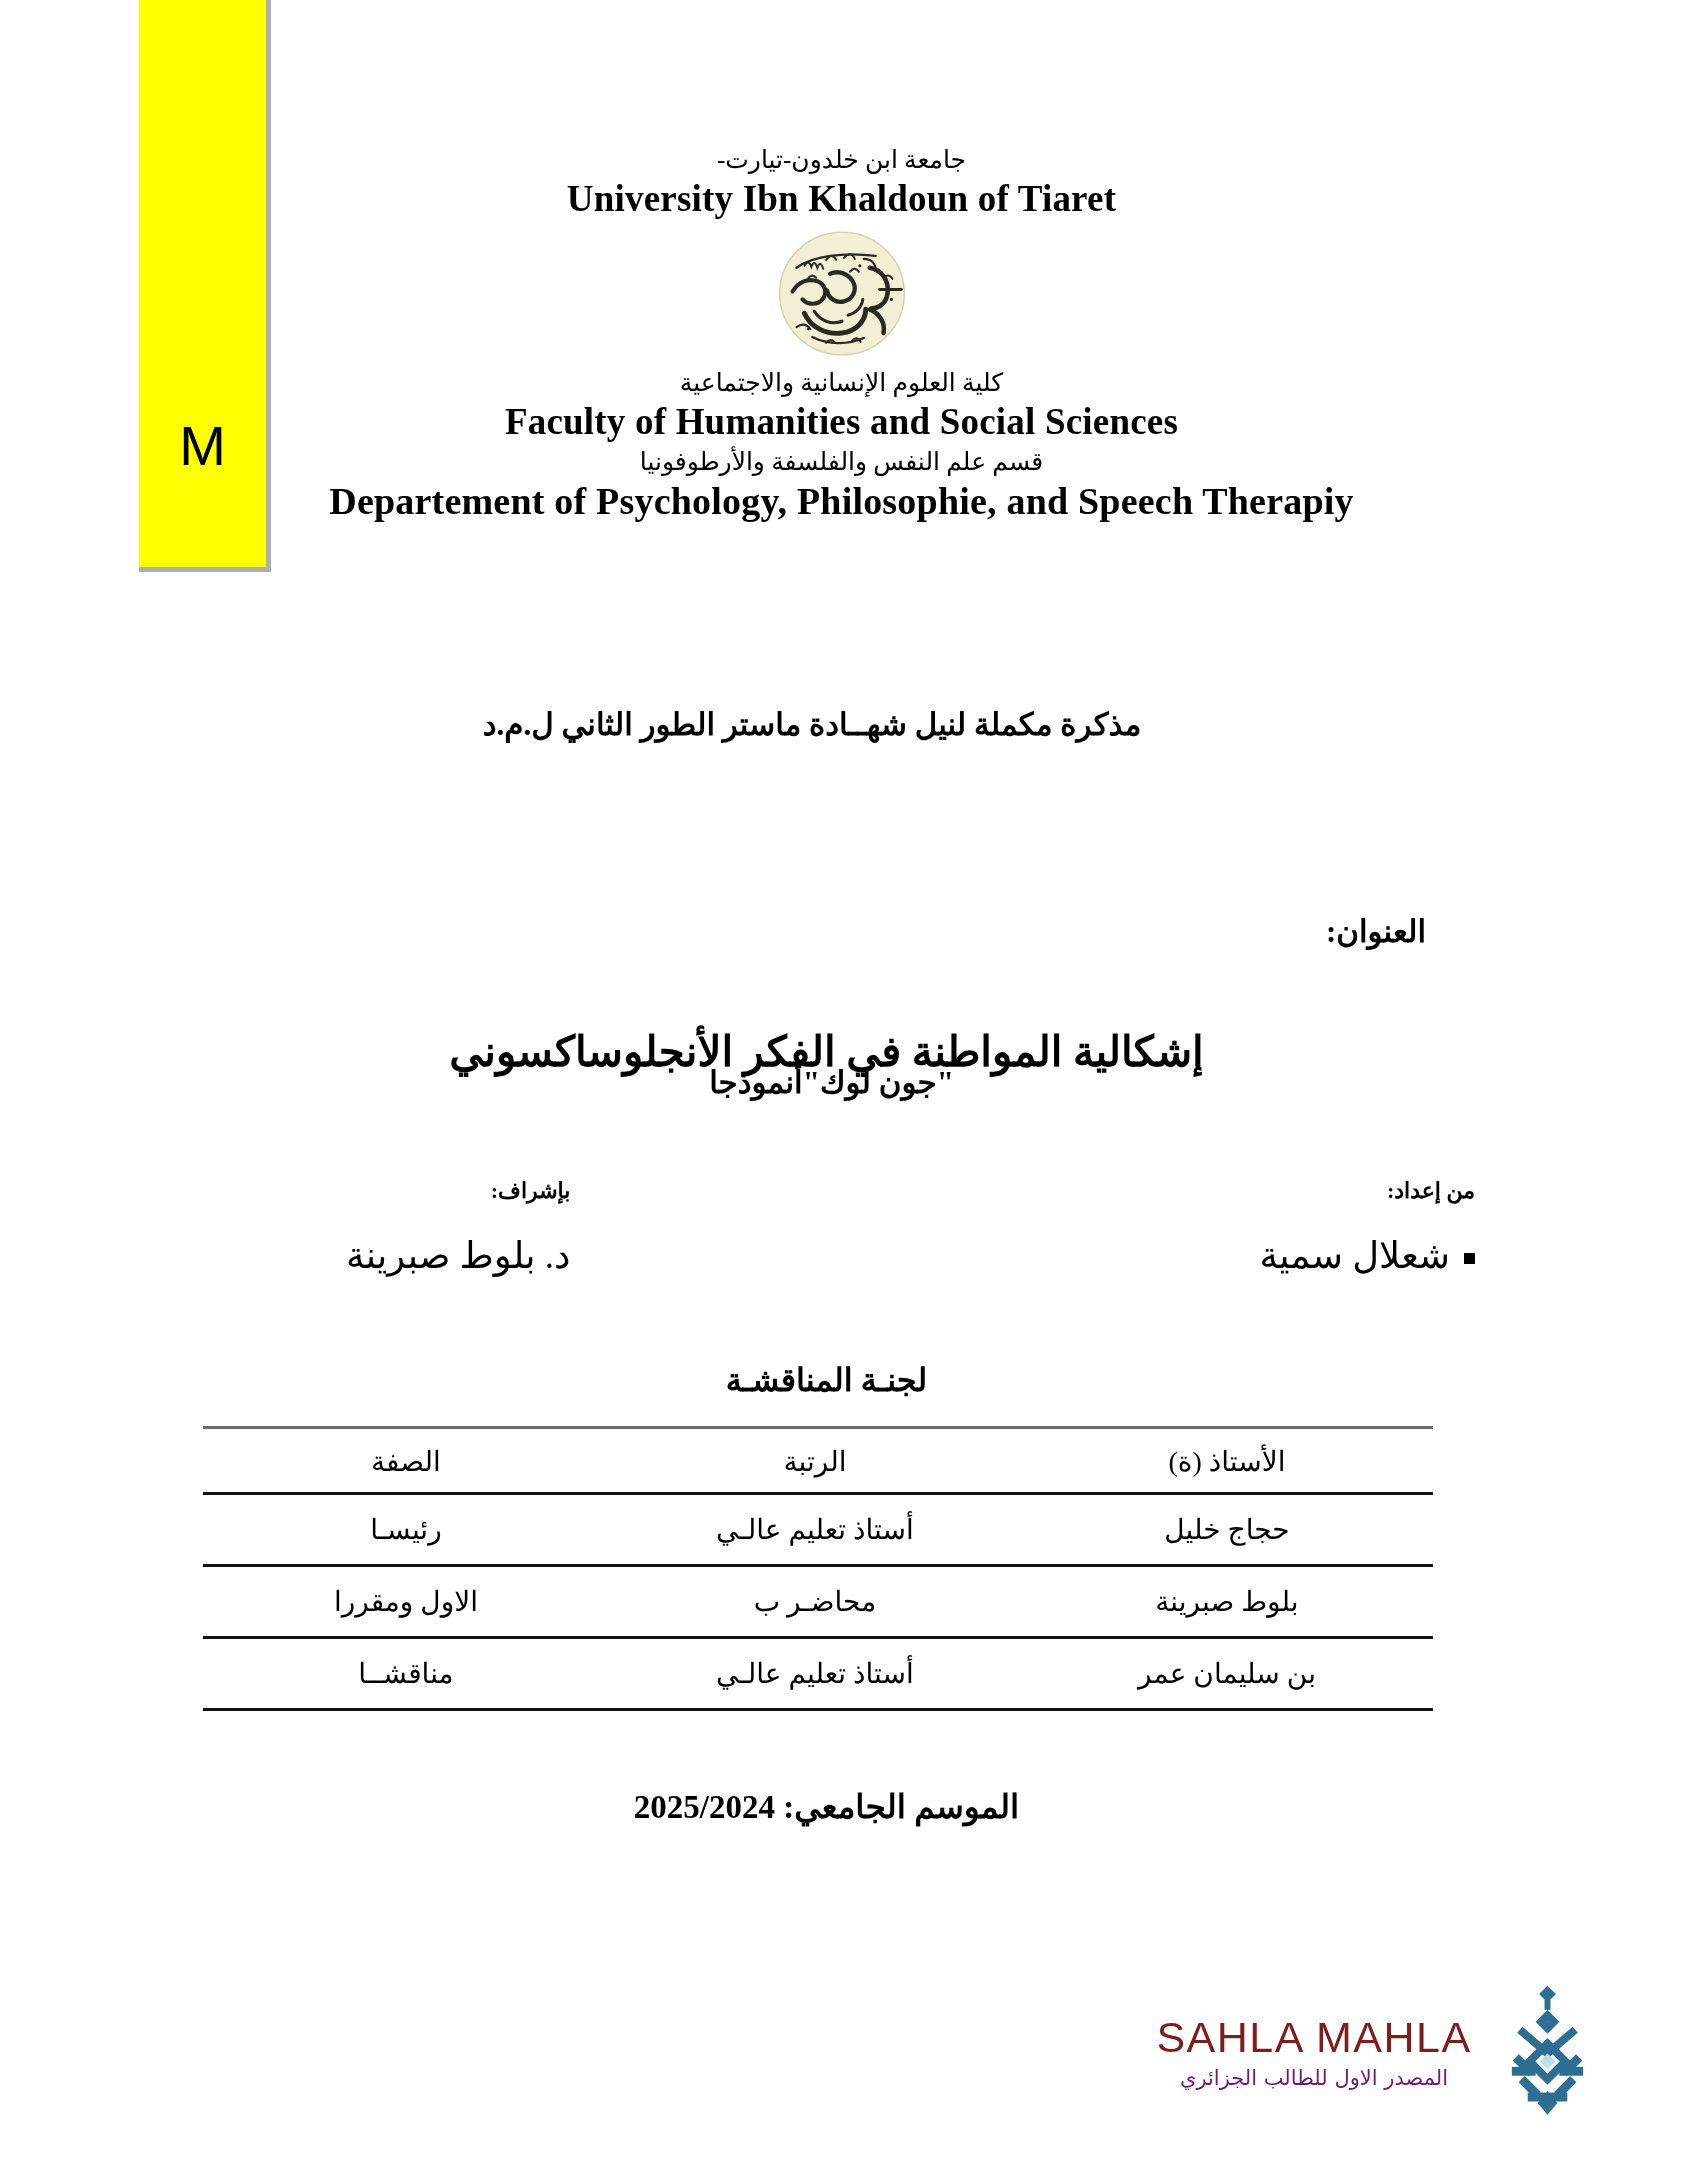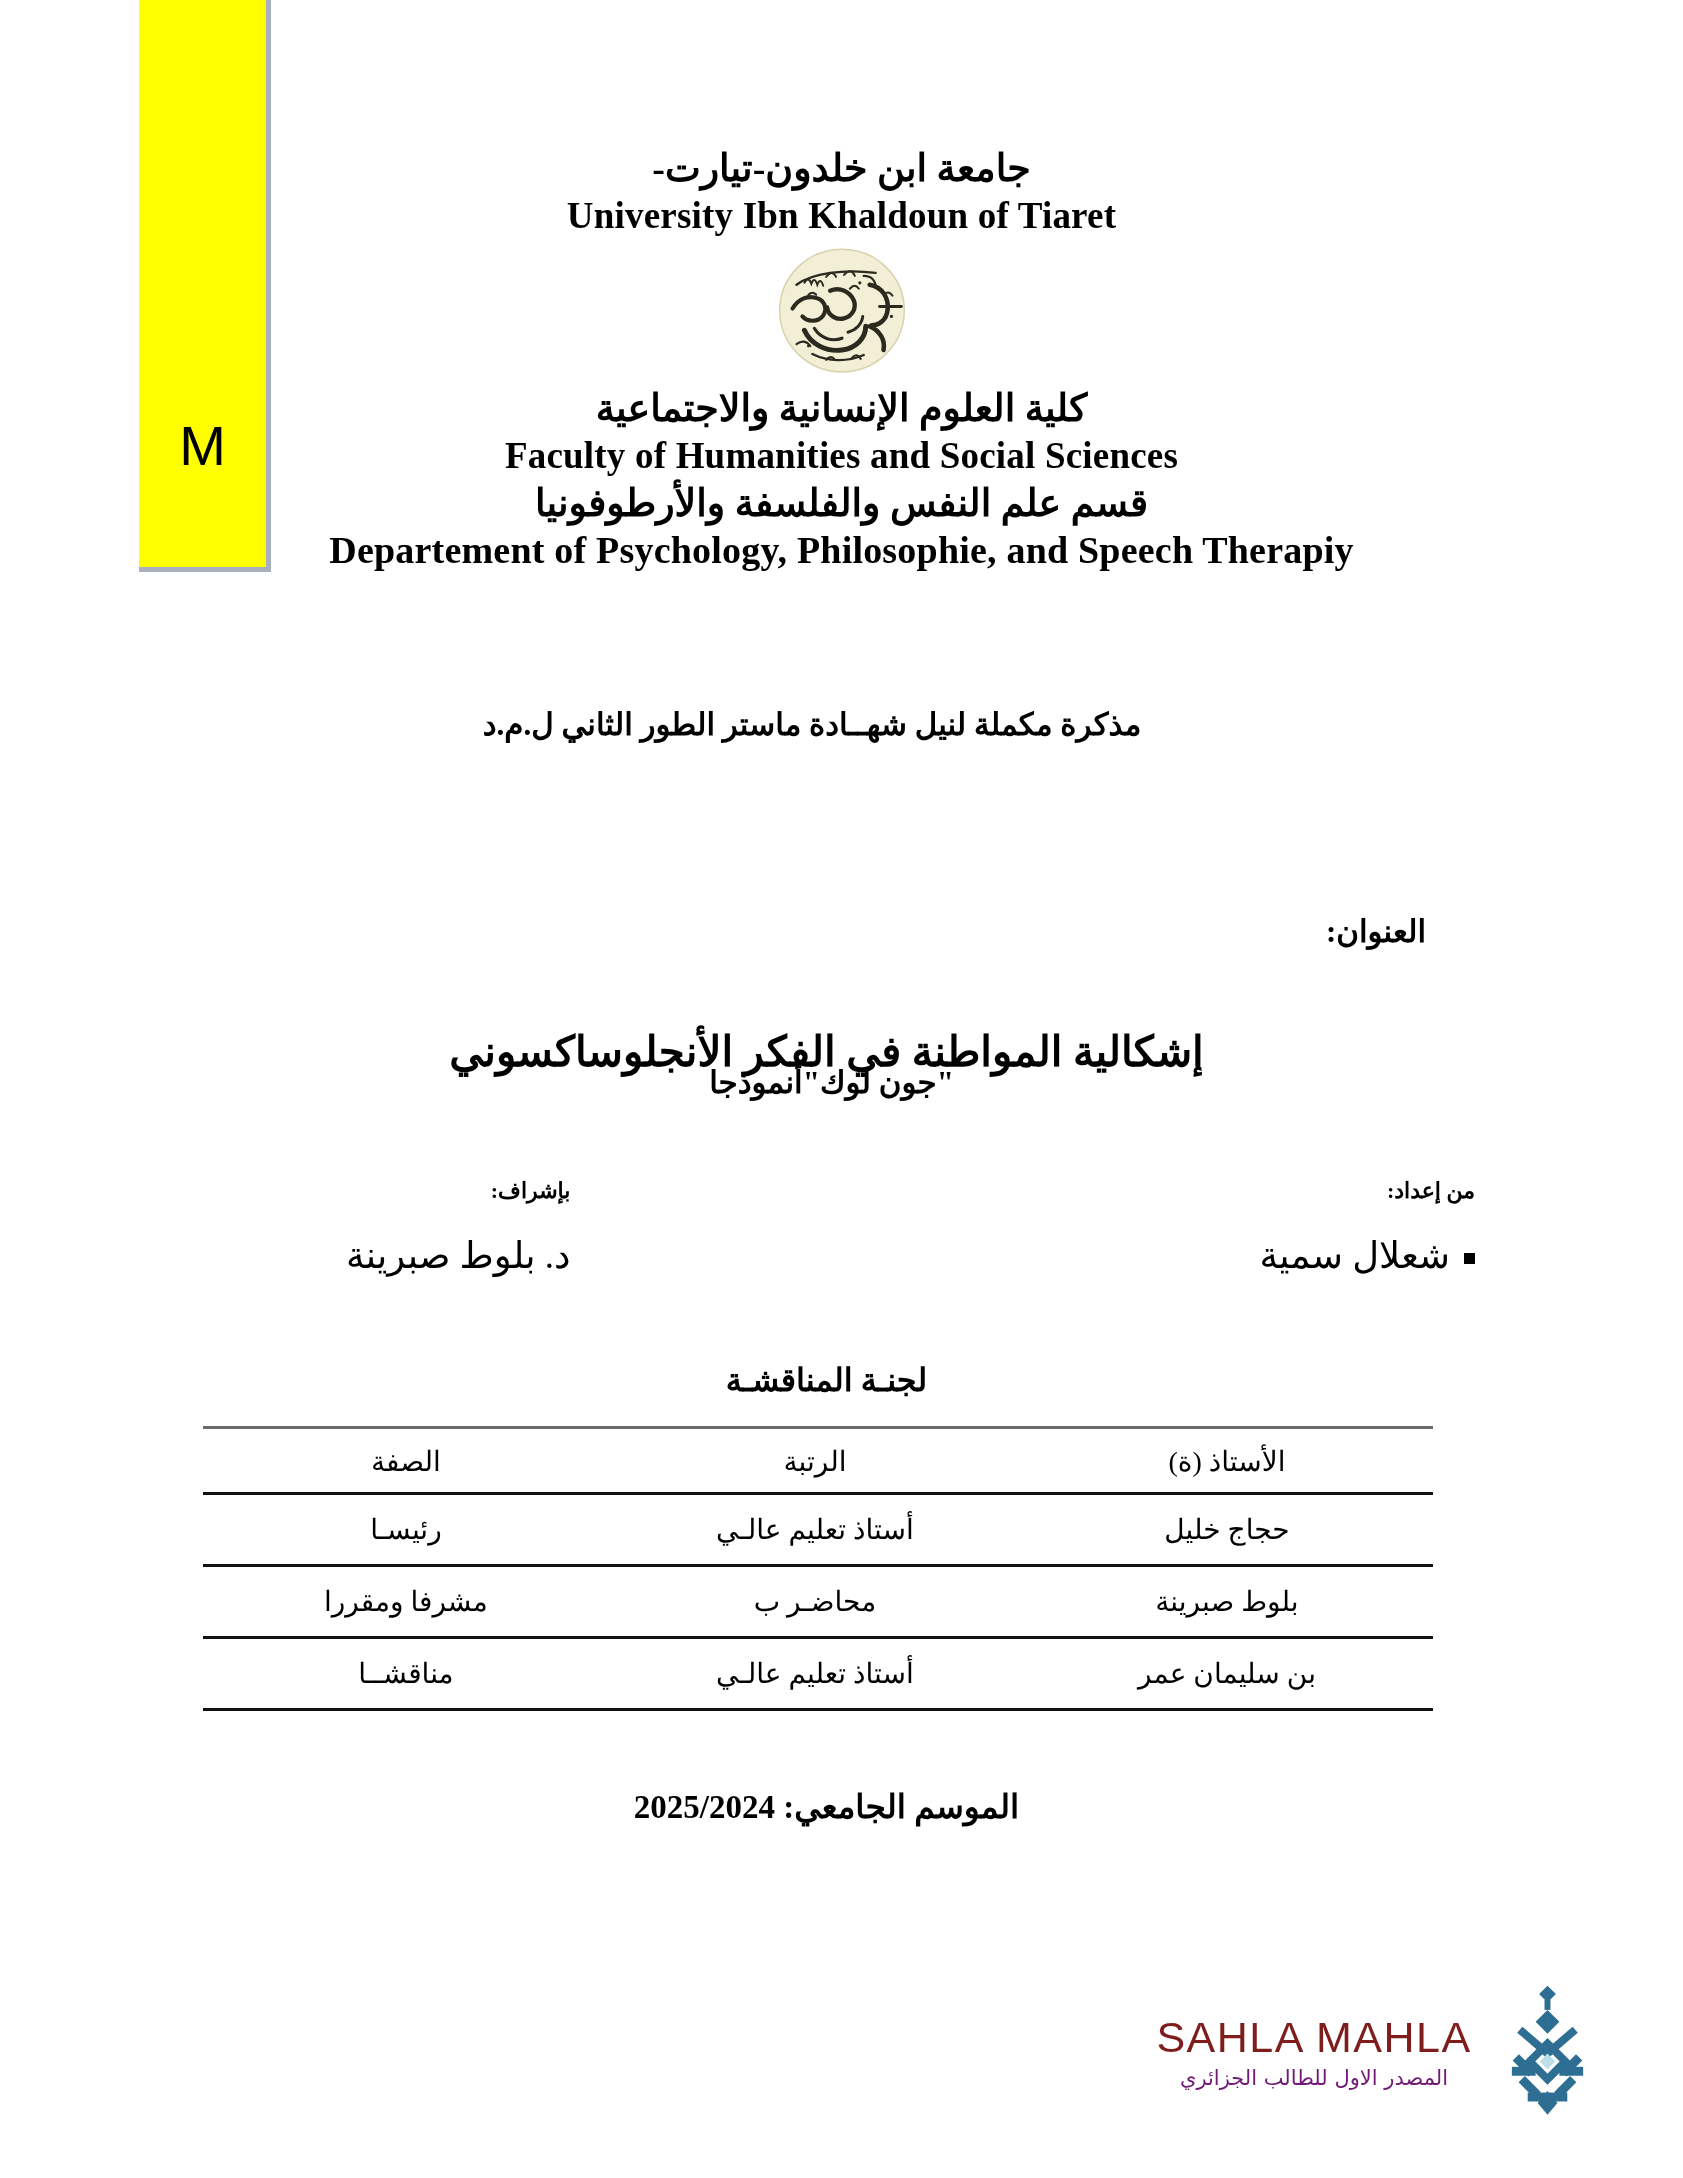--- a/index.html
+++ b/index.html
@@ -60,22 +60,22 @@
 
   
   #header-block {
     position: absolute;
     left: 178px;
     top: 144px;
     width: 1327px;
     text-align: center;
   }
   .line-ar-bold {
-    font-size: 38px;
-    font-weight: bold;
+    font-size: 25px;
+    font-weight: normal;
     line-height: 1.28;
   }
   .line-en-bold {
     font-size: 37px;
     font-weight: bold;
     line-height: 1.25;
     letter-spacing: 0.2px;
   }
   .line-en-bold.wide {
     font-size: 38px;
@@ -366,21 +366,21 @@
     </thead>
     <tbody>
       <tr>
         <td class="ar col-name">حجاج خليل</td>
         <td class="ar col-rank">أستاذ تعليم عالـي</td>
         <td class="ar col-role">رئيسـا</td>
       </tr>
       <tr>
         <td class="ar col-name">بلوط صبرينة</td>
         <td class="ar col-rank">محاضـر ب</td>
-        <td class="ar col-role">مشرفا ومقررا</td>
+        <td class="ar col-role">الاول ومقررا</td>
       </tr>
       <tr>
         <td class="ar col-name">بن سليمان عمر</td>
         <td class="ar col-rank">أستاذ تعليم عالـي</td>
         <td class="ar col-role">مناقشــا</td>
       </tr>
     </tbody>
   </table>
 
   <div class="ar" id="year-line">الموسم الجامعي: 2025/2024</div>

